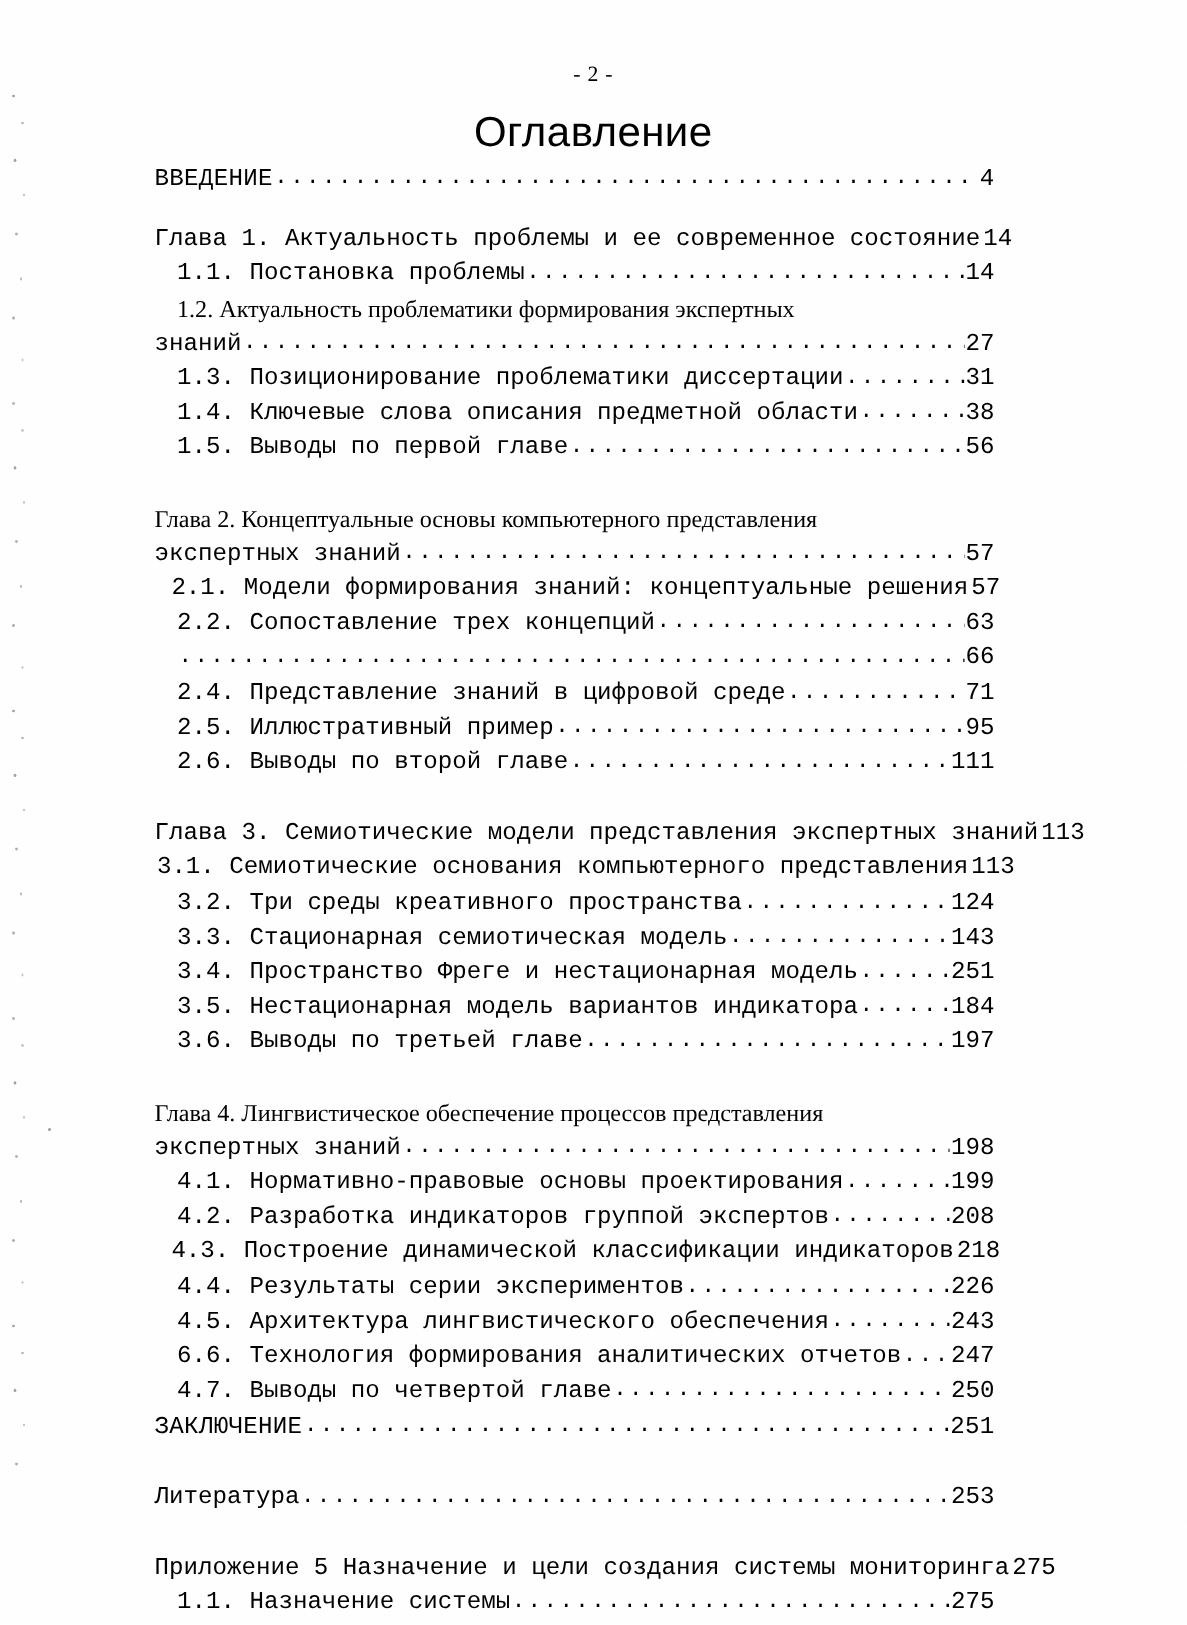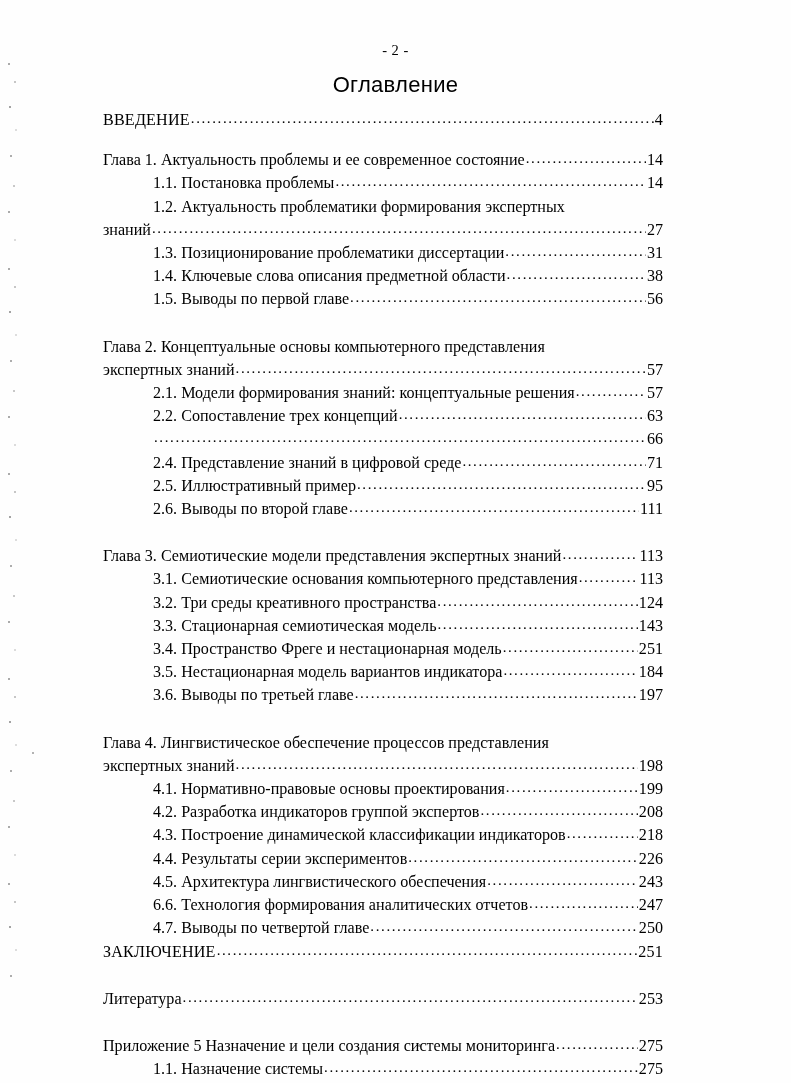--- a/index.html
+++ b/index.html
@@ -56,38 +56,39 @@
     letter-spacing: 0.5px;
   }
 
   .doc-title {
     position: absolute;
     top: 72px;
     left: 0;
     width: 791px;
     text-align: center;
     font-family: "Liberation Sans", "DejaVu Sans", sans-serif;
-    font-size: 22px;
+    font-size: 28px;
     font-weight: 400;
     letter-spacing: 0.3px;
   }
 
   .toc {
     position: absolute;
     left: 103px;
     top: 108px;
     width: 560px;
   }
 
   .entry {
     display: flex;
     align-items: flex-end;
     font-size: 16.1px;
     line-height: 23.2px;
     white-space: nowrap;
+    font-family: Liberation Mono, monospace;
   }
   .entry .etext {
     flex: 0 0 auto;
   }
   .entry .leader {
     flex: 1 1 auto;
     overflow: hidden;
     white-space: nowrap;
     margin: 0 1px;
     letter-spacing: 1.6px;
@@ -96,21 +97,21 @@
     top: -1px;
   }
   .entry .pageno {
     flex: 0 0 auto;
     text-align: right;
     font-size: 16.1px;
   }
 
   
   .lvl-0 { margin-left: 0px; }
-  .lvl-1 { margin-left: 50px; }
+  .lvl-1 { margin-left: 15px; justify-content: center; }
 
   
   .cont-1 { }
   .cont-0 { margin-left: 0px; }
 
   
   .nowrap-head {
     font-size: 16.1px;
     line-height: 23.2px;
     white-space: nowrap;

